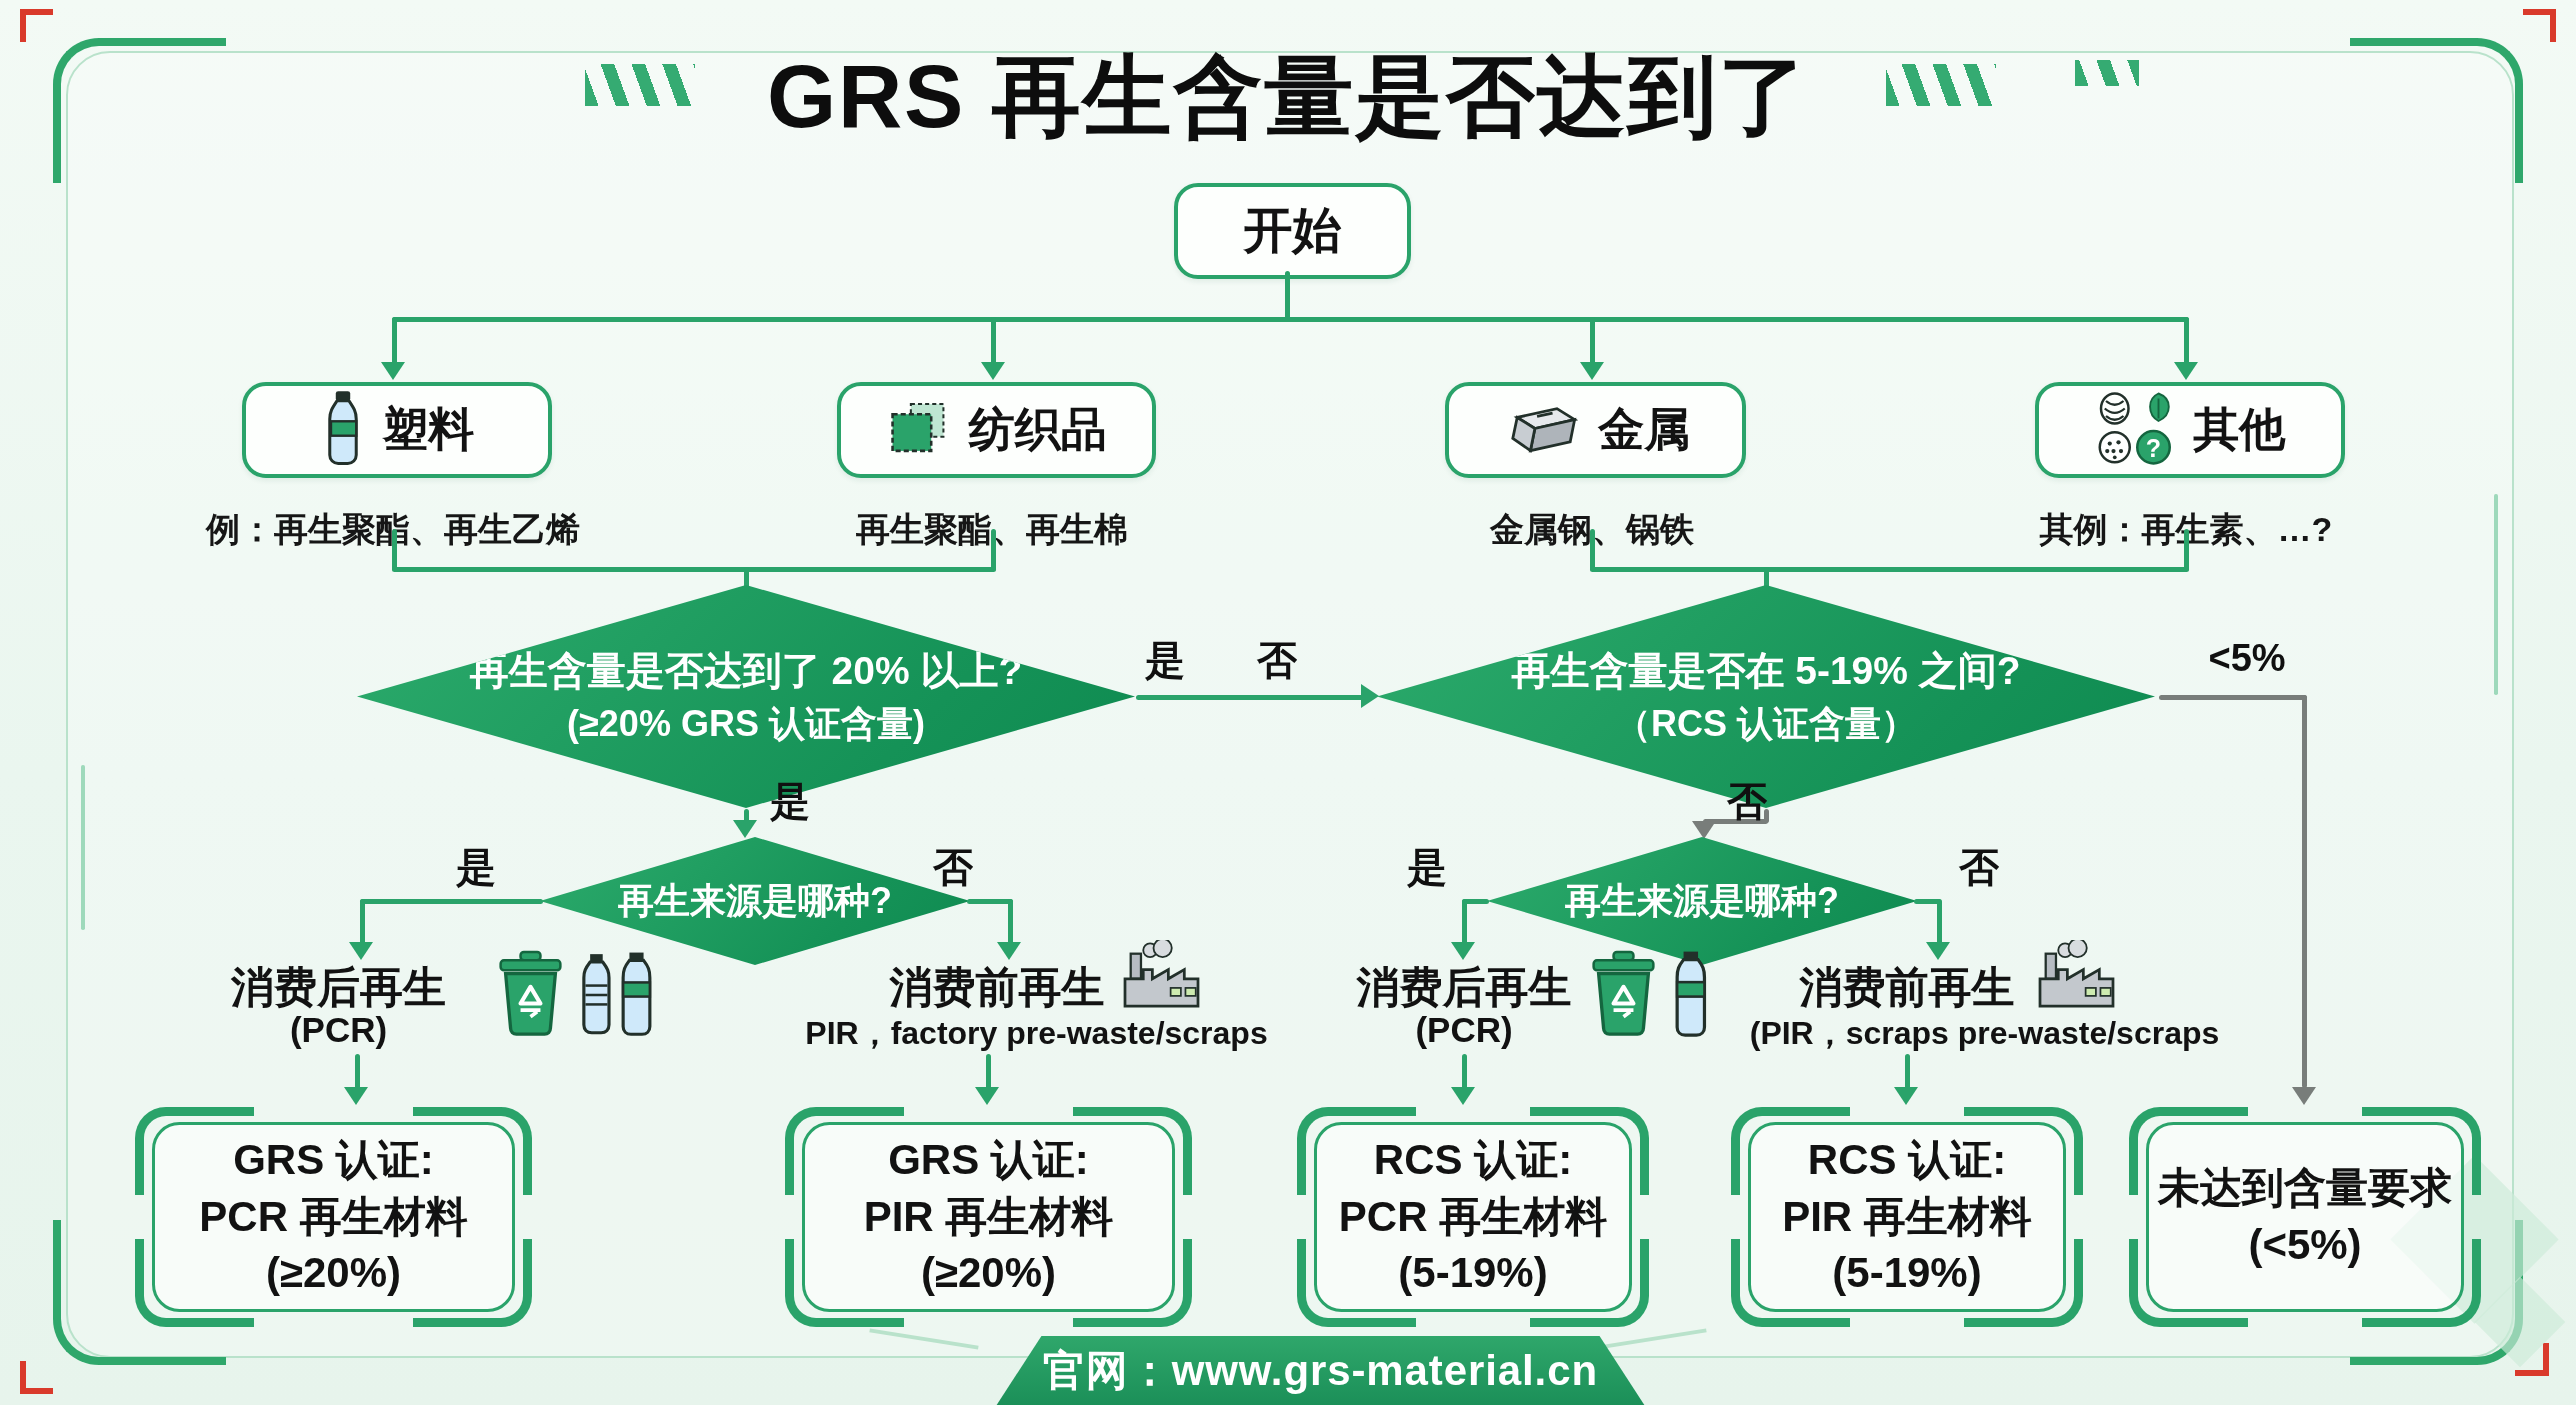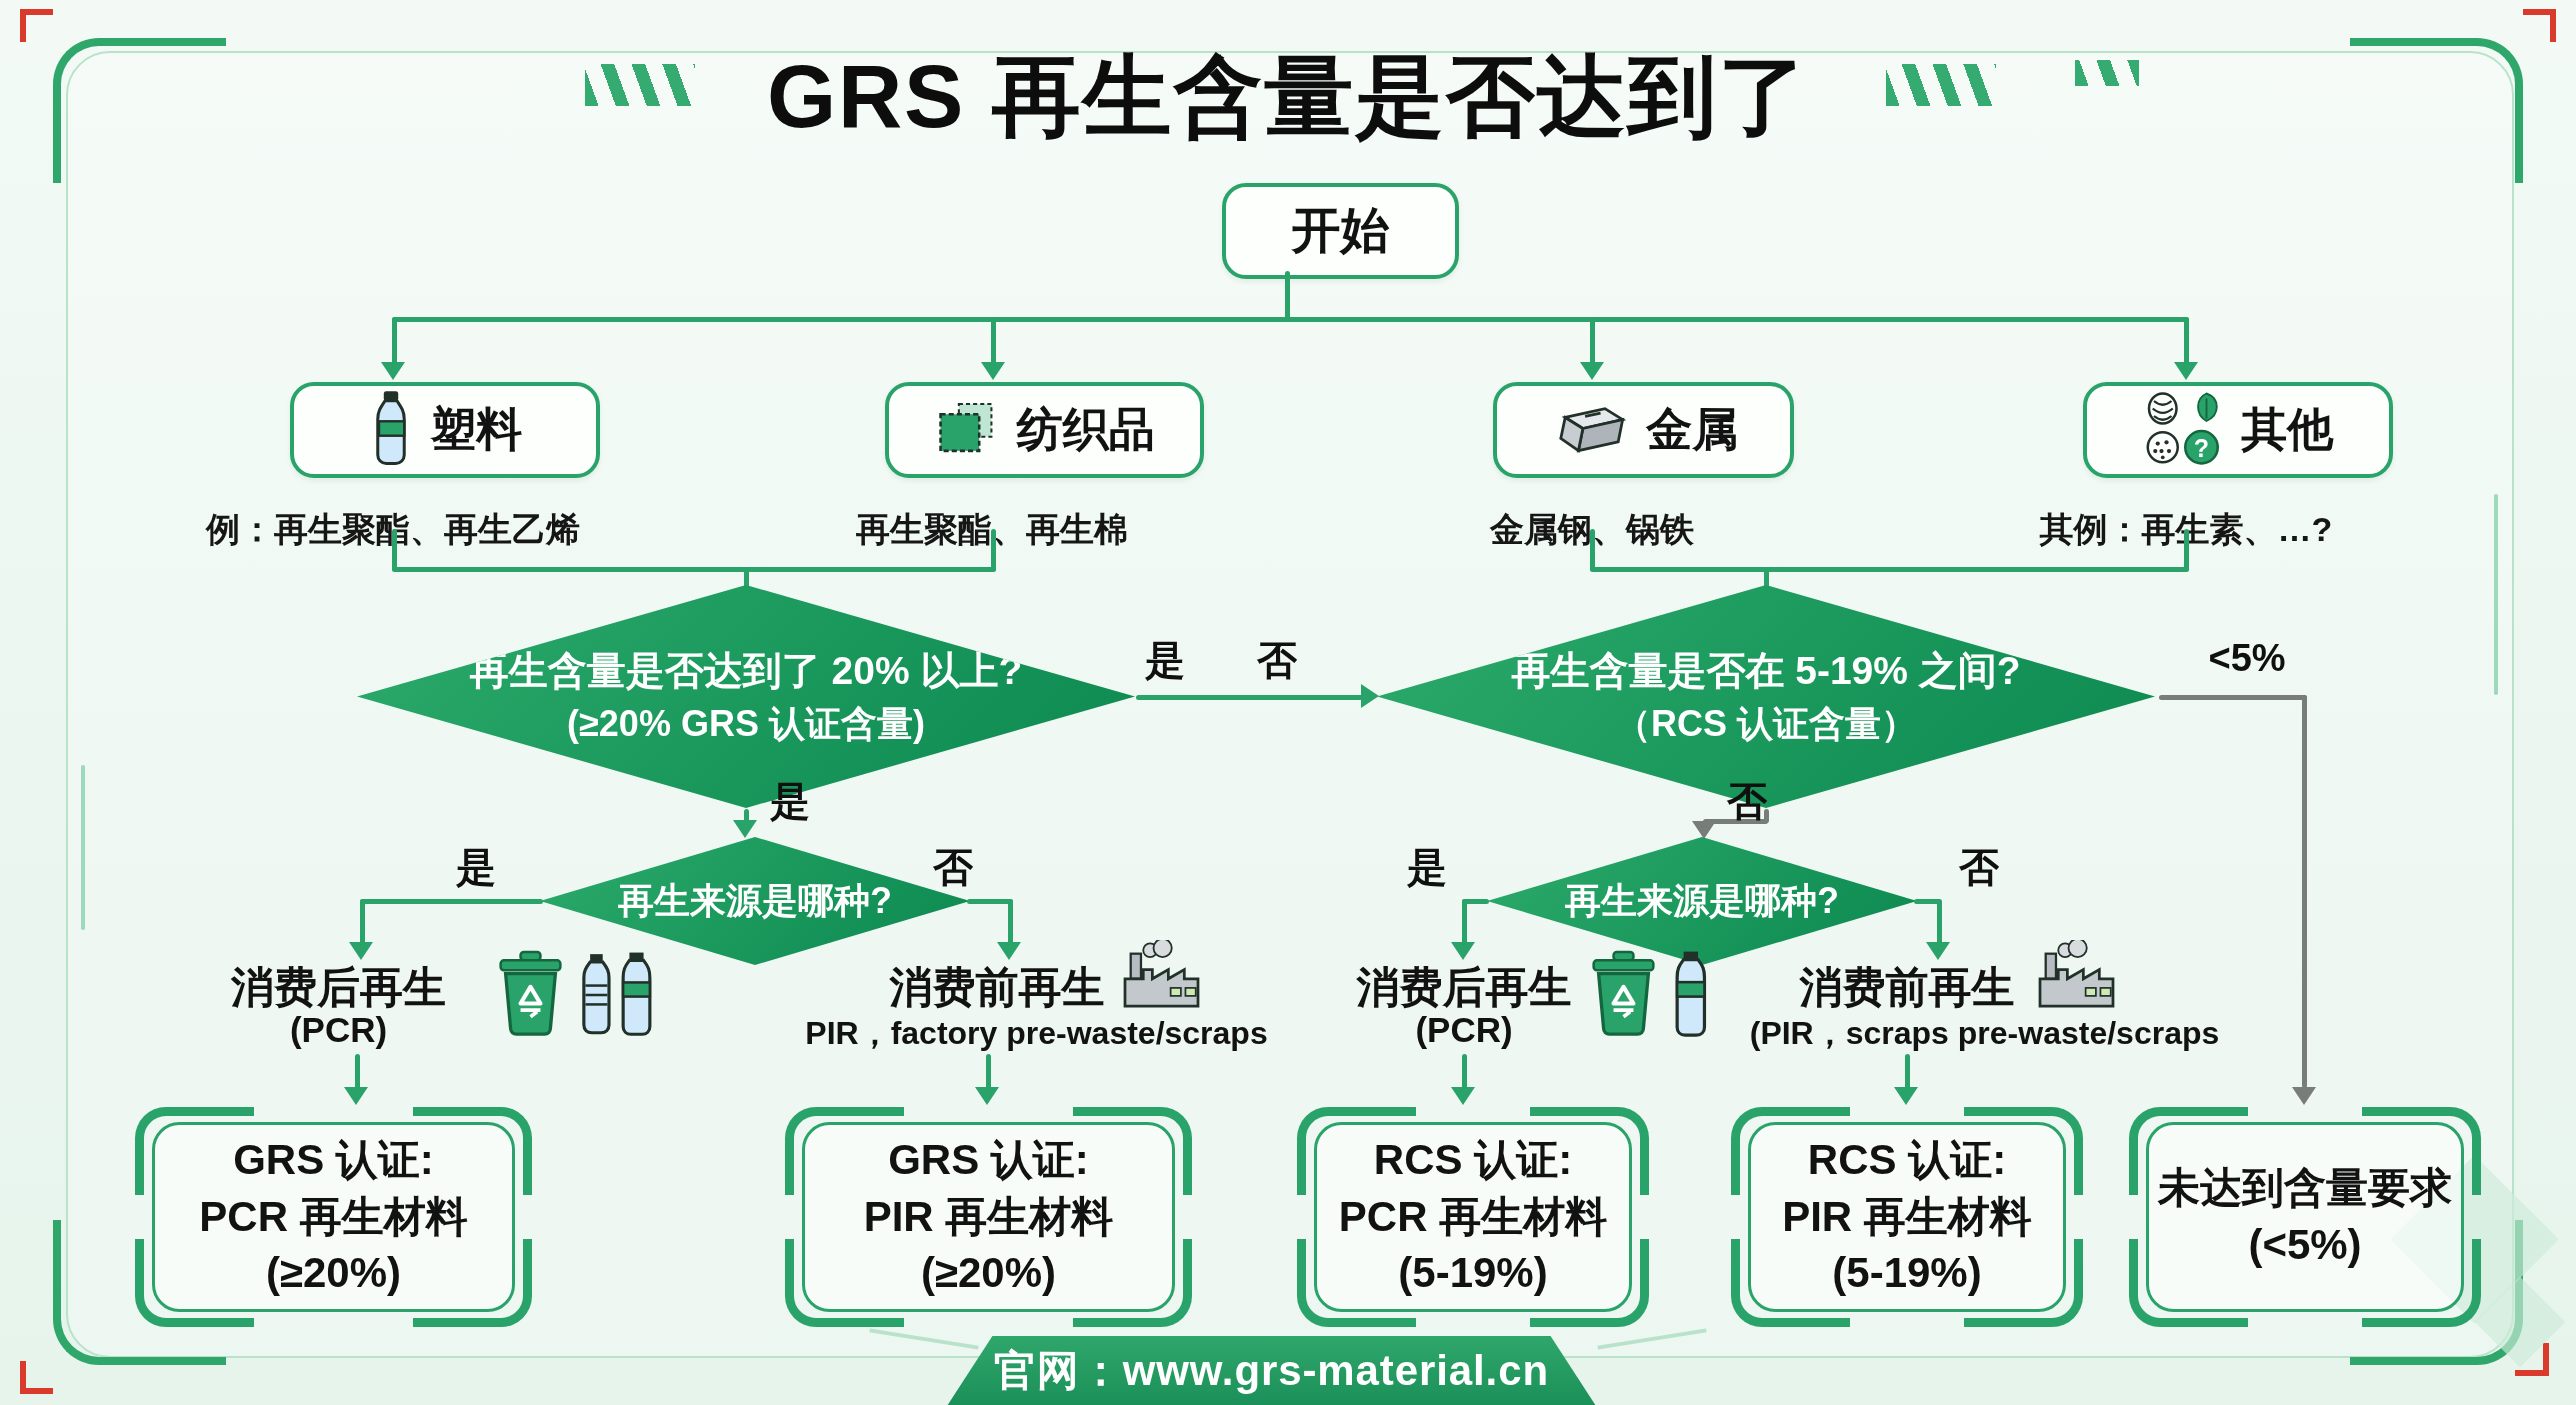--- a/index.html
+++ b/index.html
@@ -23,21 +23,21 @@
            background:repeating-linear-gradient(70deg,#35ab72 0 12.8px,transparent 12.8px 29px);}
   .slashes.small{width:64px;height:25.6px;}
   .edge-accent{position:absolute;width:3.7px;background:#9ed9bb;border-radius:1.8px;}
   .watermark{position:absolute;background:#cdebd9;opacity:.65;transform:rotate(45deg);}
   
   .title{position:absolute;left:0;right:0;top:37px;text-align:center;
          font-size:89px;font-weight:900;letter-spacing:1.8px;color:#0d0d0d;}
   
   .node{position:absolute;background:#fdfffd;border:4.6px solid #2aa36a;border-radius:24px;
         display:flex;align-items:center;justify-content:center;gap:16.5px;
-        box-shadow:0 2.7px 5.5px rgba(30,90,60,.08);margin-left:48px;}
+        box-shadow:0 2.7px 5.5px rgba(30,90,60,.08);}
   .node .nlab{font-size:46px;font-weight:900;}
   .start{font-size:49px;font-weight:900;}
   .example{position:absolute;text-align:center;font-size:34px;font-weight:650;color:#161616;margin-top:20px;}
   
   .ln{position:absolute;background:#2aa36a;border-radius:2.7px;}
   .ln.gray{background:#787d7a;}
   .tri-down{position:absolute;width:0;height:0;border-left:12.8px solid transparent;border-right:12.8px solid transparent;border-top:18.3px solid #2aa36a;}
   .tri-down.gray{border-top-color:#787d7a;}
   .tri-right{position:absolute;width:0;height:0;border-top:12.8px solid transparent;border-bottom:12.8px solid transparent;border-left:18.3px solid #2aa36a;}
   .lab{position:absolute;font-size:40px;font-weight:800;color:#101010;}
@@ -59,21 +59,21 @@
   .out .inner{position:absolute;left:14.6px;right:14.6px;top:12.8px;bottom:12.8px;
               border:3.7px solid #2aa36a;border-radius:27.4px;background:rgba(255,255,255,.6);
               display:flex;flex-direction:column;align-items:center;justify-content:center;
               font-size:42px;font-weight:800;line-height:1.35;text-align:center;}
   .ck{position:absolute;width:110px;height:79px;}
   .ck.tl{left:-1.8px;top:-1.8px;border-left:9.1px solid #2aa36a;border-top:9.1px solid #2aa36a;border-top-left-radius:31px;}
   .ck.tr{right:-1.8px;top:-1.8px;border-right:9.1px solid #2aa36a;border-top:9.1px solid #2aa36a;border-top-right-radius:31px;}
   .ck.bl{left:-1.8px;bottom:-1.8px;border-left:9.1px solid #2aa36a;border-bottom:9.1px solid #2aa36a;border-bottom-left-radius:31px;}
   .ck.br{right:-1.8px;bottom:-1.8px;border-right:9.1px solid #2aa36a;border-bottom:9.1px solid #2aa36a;border-bottom-right-radius:31px;}
   
-  .banner{position:absolute;left:947px;top:1336px;width:649px;height:70px;
+  .banner{position:absolute;left:996px;top:1336px;width:649px;height:70px;
           clip-path:polygon(7% 0,93% 0,100% 100%,0 100%);
           background:linear-gradient(180deg,#2fa76b,#1b8f58);
           display:flex;align-items:center;justify-content:center;
           color:#fff;font-size:42px;font-weight:800;letter-spacing:0.9px;text-align:center;}
   .diag{position:absolute;height:3.7px;background:#b9e2cb;}
 </style>
 </head>
 <body>
 
 <div class="canvas">

